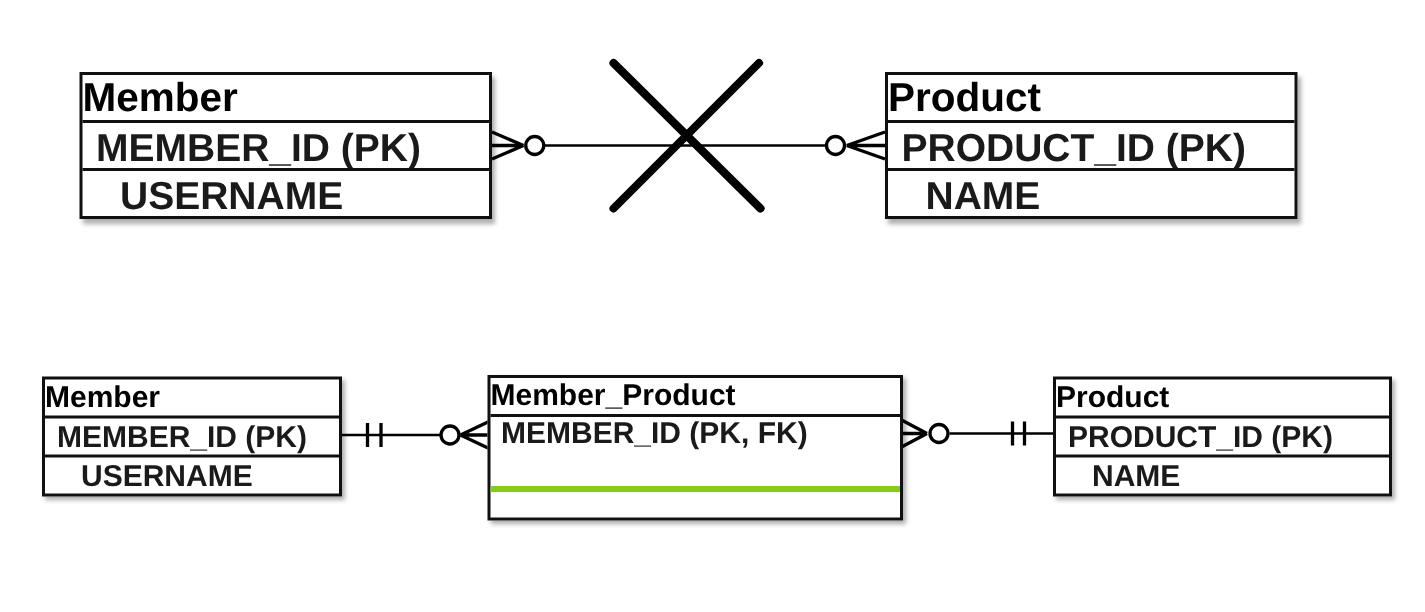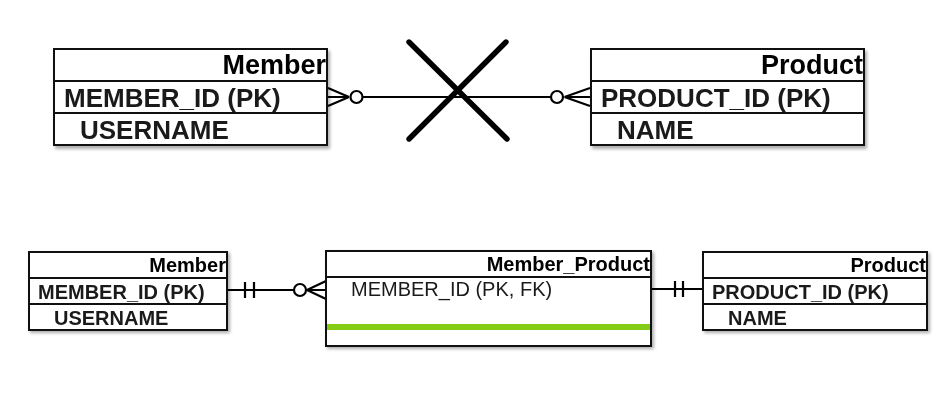--- a/index.html
+++ b/index.html
@@ -27,21 +27,21 @@
     background: #ffffff;
     box-sizing: border-box;
     display: flex;
     flex-direction: column;
     border: 2.5px solid #101010;
     box-shadow: 2px 3px 3px rgba(0,0,0,0.32);
     color: #1a1a1a;
   }
   .entity .hdr {
     font-weight: bold;
-    text-align: right;
+    text-align: left;
     border-bottom: 2.5px solid #101010;
     white-space: nowrap;
     color: #000000;
   }
   .entity .row {
     border-bottom: 2.5px solid #101010;
     white-space: nowrap;
     flex: 1;
     overflow: hidden;
     font-weight: bold;
@@ -54,23 +54,24 @@
   .t .row { font-size: 26px; line-height: 32px; padding-left: 9px; }
 
   
   .b { border-width: 2px; box-shadow: 2px 2px 3px rgba(0,0,0,0.32); }
   .b .hdr { flex: 0 0 23px; font-size: 20px; line-height: 24px; border-bottom-width: 2px; }
   .b .row { font-size: 20px; line-height: 26px; padding-left: 8px; border-bottom-width: 2px; }
 
   
   .mp .attrs {
     flex: 0 0 46px;
-    border-bottom: 6px solid #84cc16;
-    padding-left: 24px;
+    border-bottom: 4px solid #84cc16;
+    padding-left: 7px;
     overflow: hidden;
+    font-weight: bold;
   }
   .mp .attrs div { font-size: 20px; line-height: 23px; white-space: nowrap; }
   .mp .empty { flex: 1; }
 </style>
 </head>
 <body>
 
 <div class="canvas">
 
   <svg class="connectors" viewBox="0 0 950 408">
@@ -113,21 +114,21 @@
     <div class="row">PRODUCT_ID (PK)</div>
     <div class="row">NAME</div>
   </div>
 
   <div class="entity b" style="left:28px; top:251px; width:200px; height:80px">
     <div class="hdr">Member</div>
     <div class="row">MEMBER_ID (PK)</div>
     <div class="row">USERNAME</div>
   </div>
 
-  <div class="entity b mp" style="left:325px; top:250px; width:327px; height:97px">
+  <div class="entity b mp" style="left:325px; top:250px; width:277px; height:97px">
     <div class="hdr">Member_Product</div>
     <div class="attrs">
       <div>MEMBER_ID (PK, FK)</div>
     </div>
     <div class="empty"></div>
   </div>
 
   <div class="entity b" style="left:702px; top:251px; width:226px; height:80px">
     <div class="hdr">Product</div>
     <div class="row">PRODUCT_ID (PK)</div>

